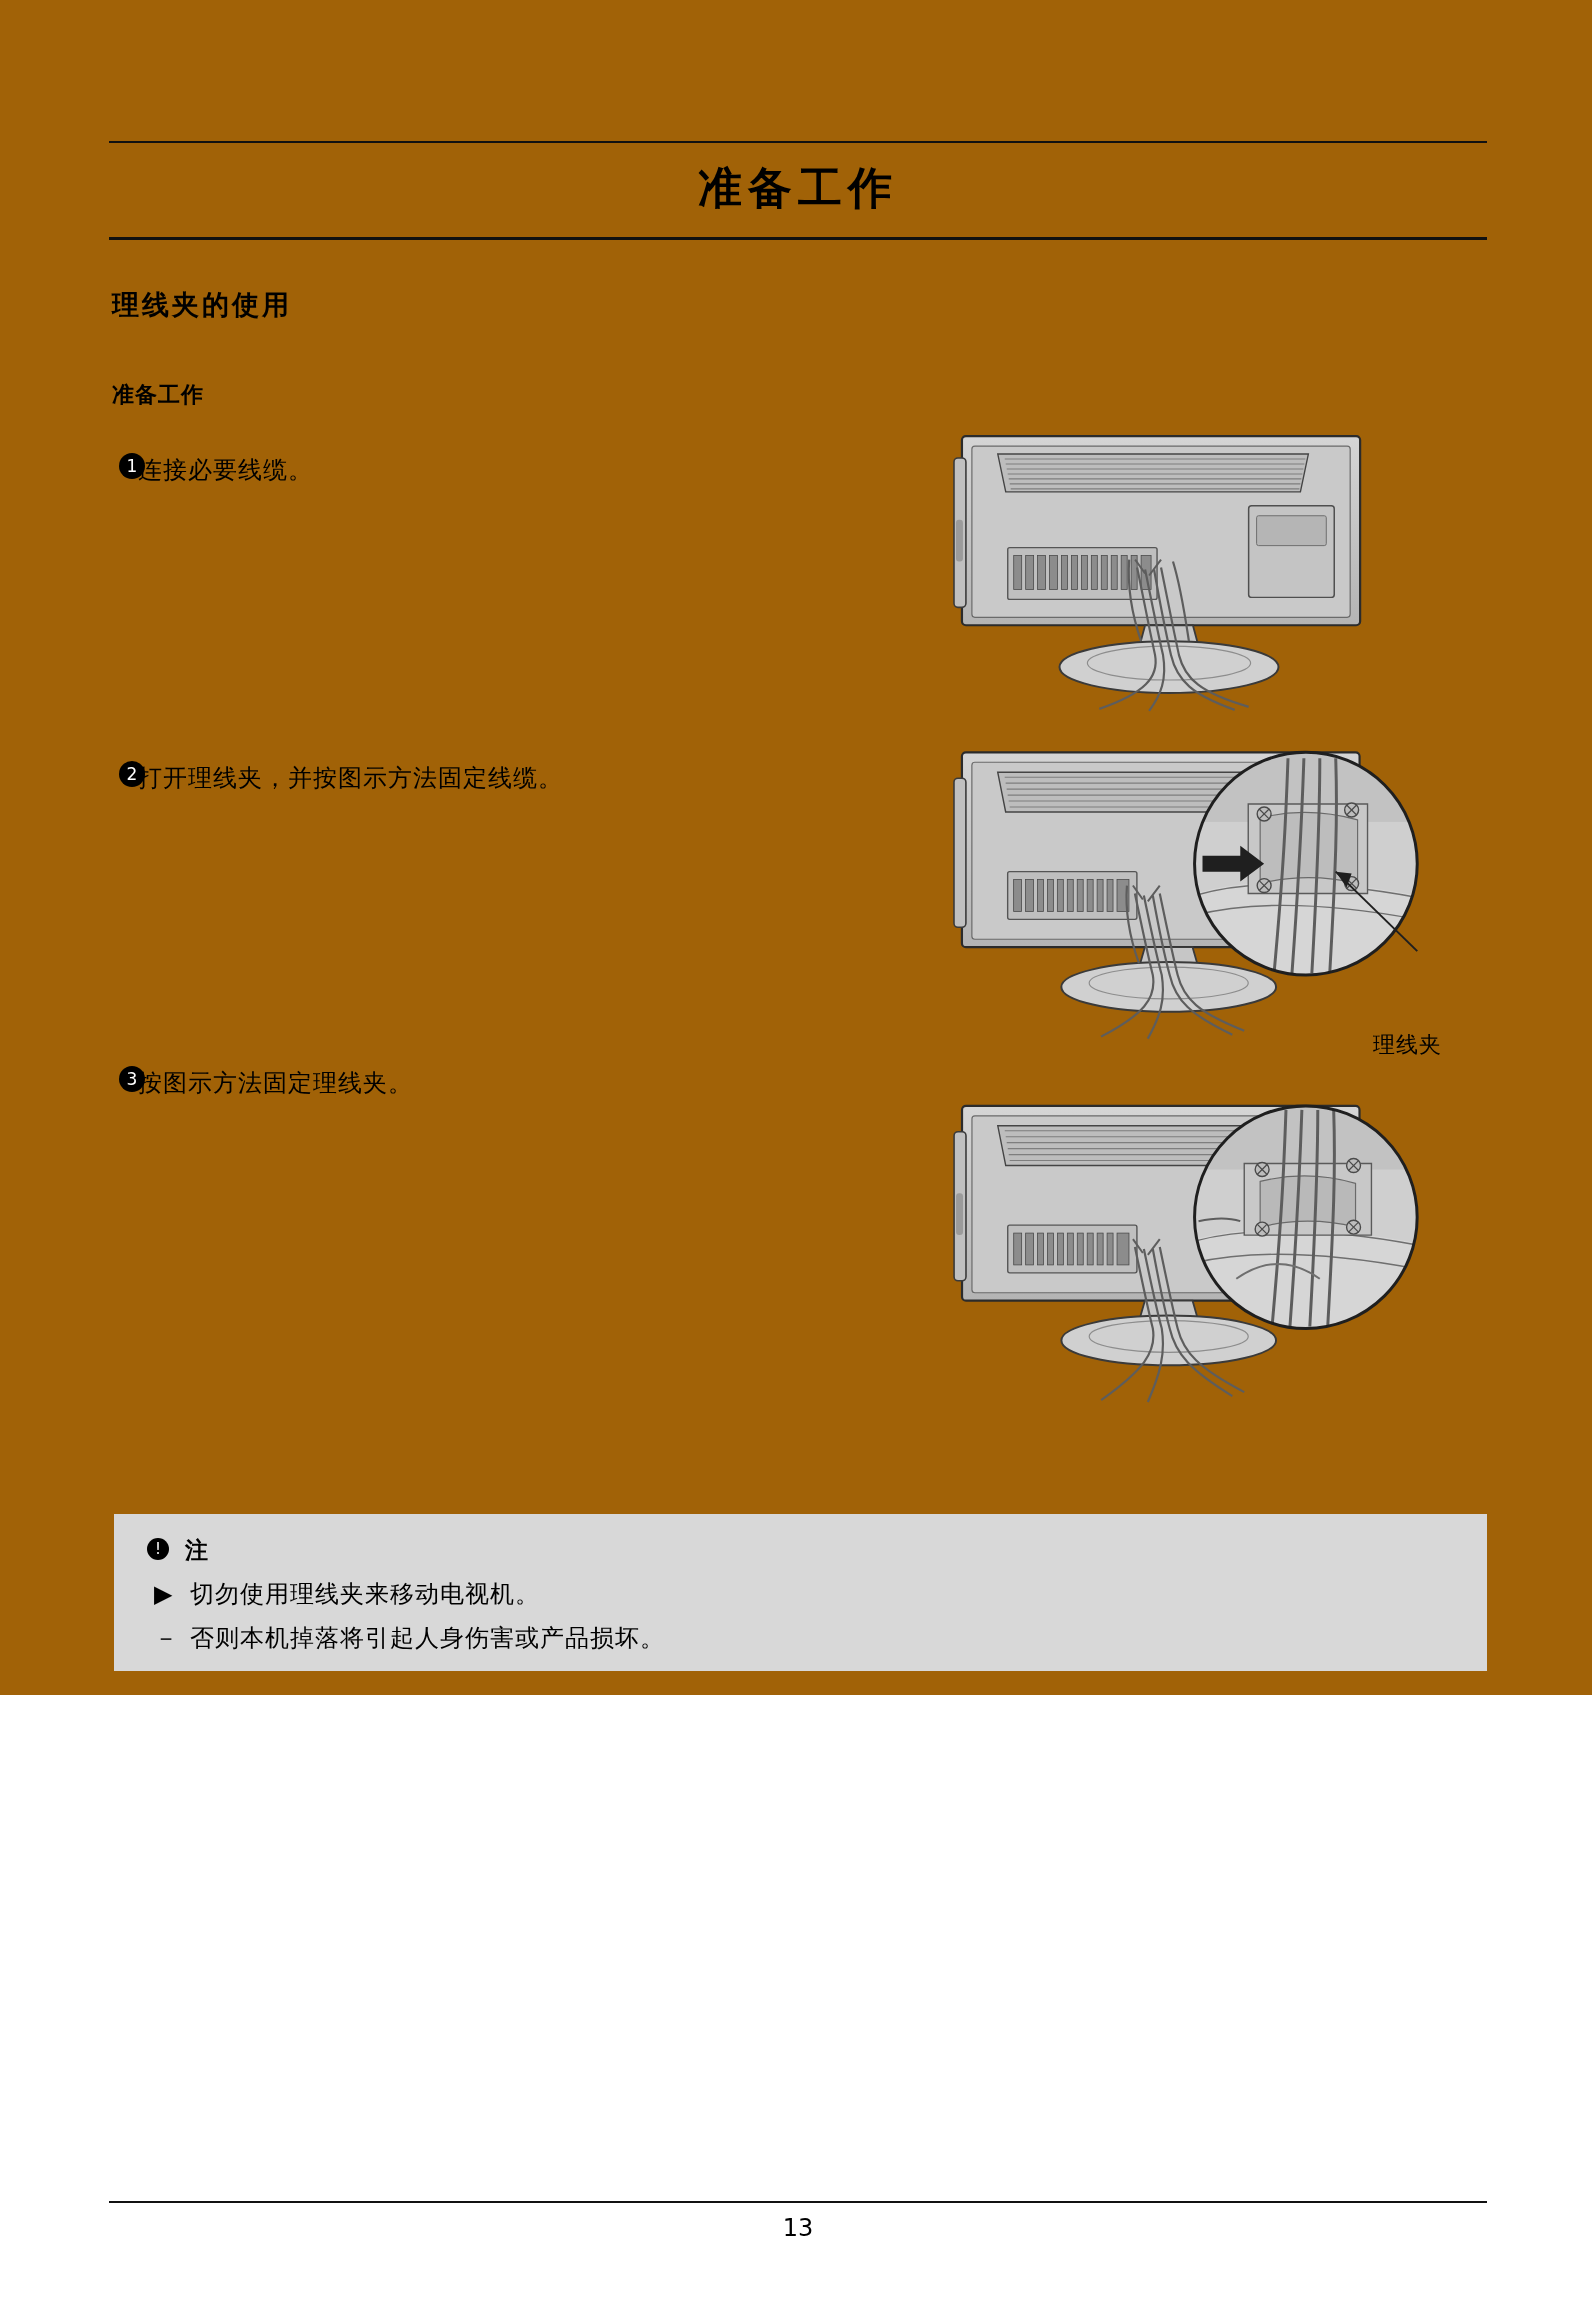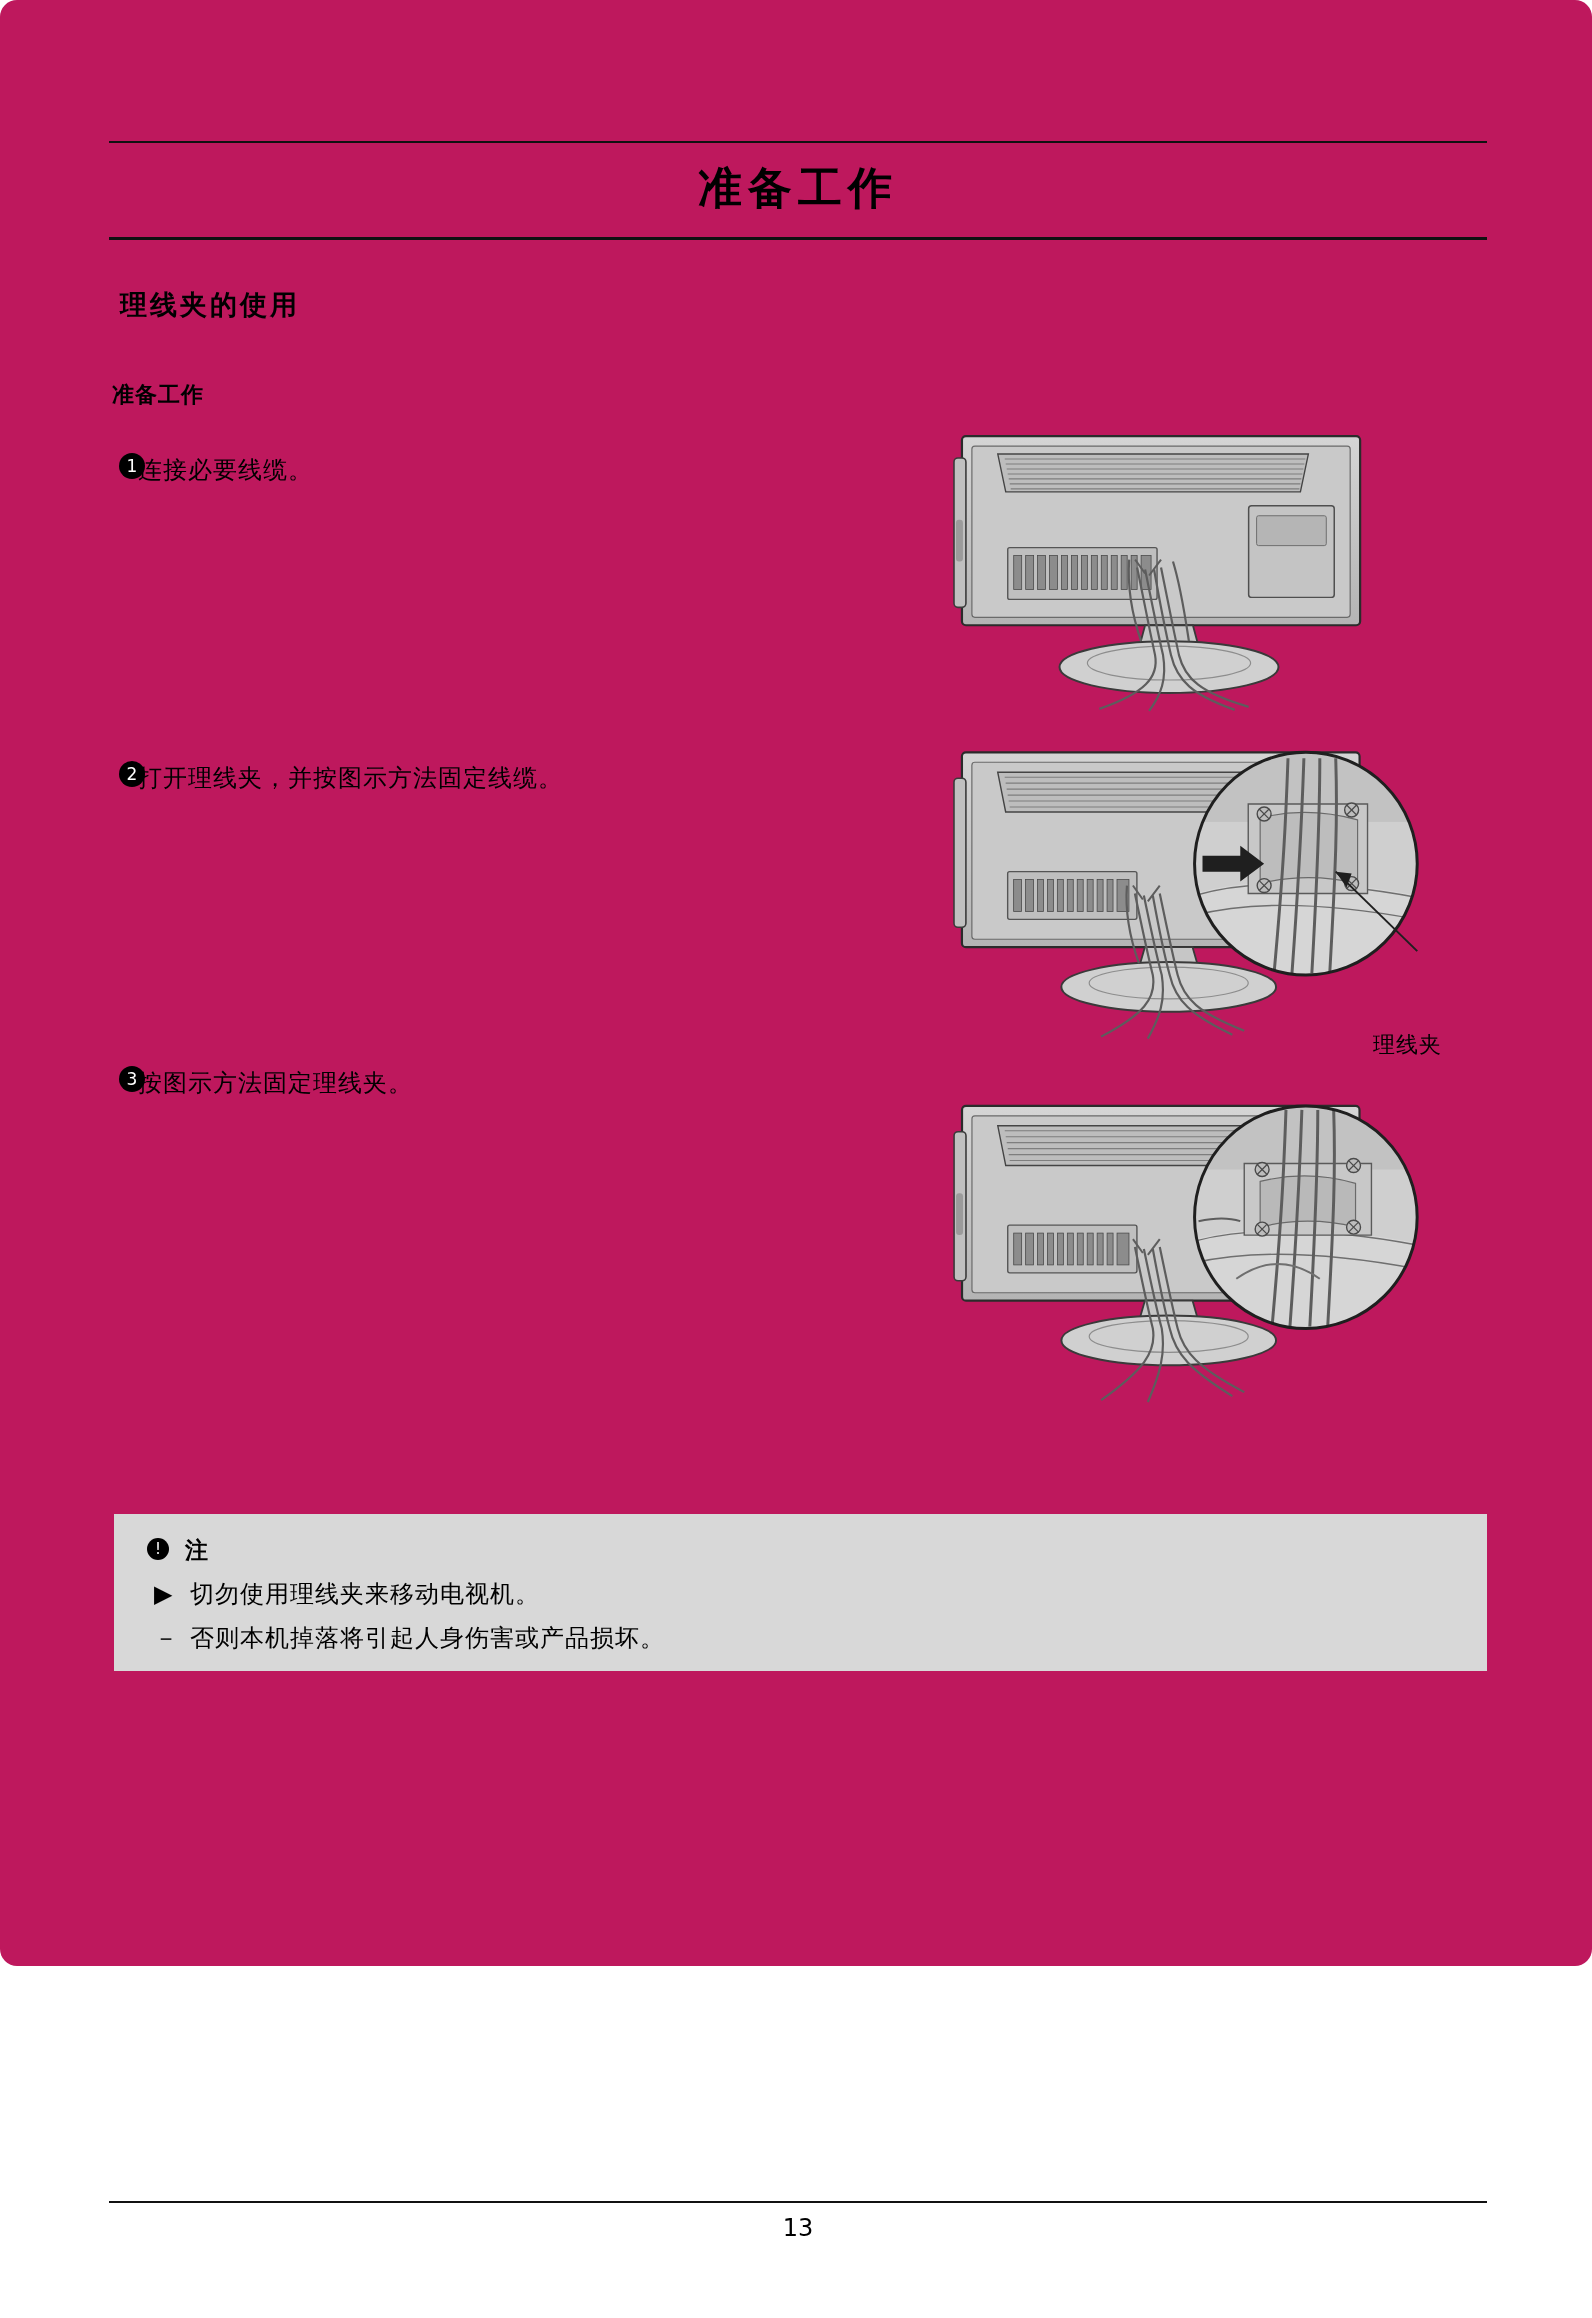--- a/index.html
+++ b/index.html
@@ -12,23 +12,22 @@
     height: 2318px;
     position: relative;
     font-family: "Liberation Sans", sans-serif;
     color: #000000;
     overflow: hidden;
   }
   .page {
     position: absolute;
     left: 0; top: 0;
     width: 1592px;
-    height: 1966px;
-    background: #be185d;
-    border-radius: 17px;
+    height: 1695px;
+    background: #a16207;
   }
 
   
   .rule-top {
     position: absolute;
     left: 109px; top: 141px;
     width: 1378px; height: 2px;
     background: #111;
   }
   .rule-under-title {
@@ -44,21 +43,21 @@
     text-align: center;
     font-size: 44px;
     font-weight: bold;
     letter-spacing: 6px;
     font-family: "DejaVu Sans", "Liberation Sans", sans-serif;
   }
 
   
   .section-title {
     position: absolute;
-    left: 120px; top: 287px;
+    left: 112px; top: 287px;
     font-size: 27px;
     font-weight: bold;
     letter-spacing: 3px;
     font-family: "DejaVu Sans", "Liberation Sans", sans-serif;
   }
   .sub-title {
     position: absolute;
     left: 112px; top: 380px;
     font-size: 22px;
     font-weight: bold;

